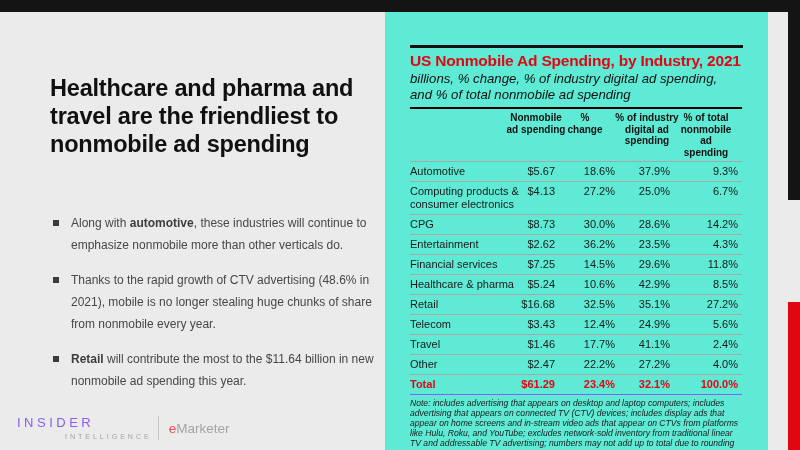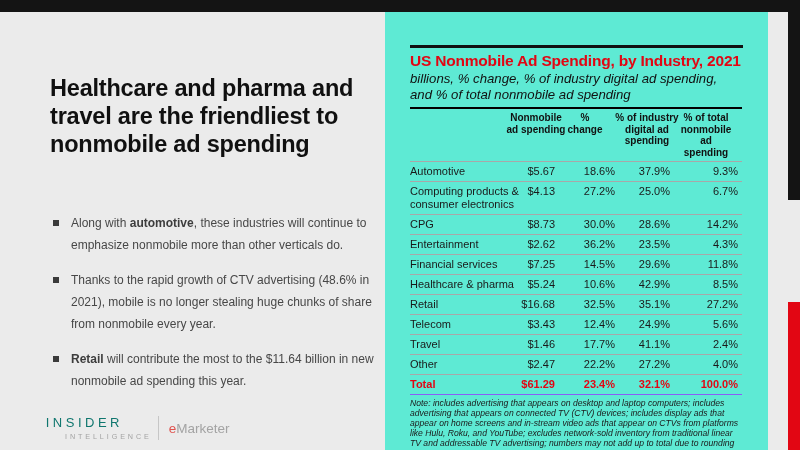--- a/index.html
+++ b/index.html
@@ -25,21 +25,21 @@
   .bullets { position:absolute; left:50px; top:212px; width:340px; list-style:none; }
   .bullets li { display:flex; margin-bottom:13px; }
   .bullet-marker {
     width:6px; height:6px; background:#3a3a3a; margin:8px 12px 0 3px; flex:0 0 6px;
   }
   .bullet-text { font-size:12px; line-height:22px; color:#474747; width:322px; }
   .bullet-text .b { font-weight:bold; color:#3d3d3d; }
 
   .logo { position:absolute; left:17px; top:415px; display:flex; align-items:center; }
   .logo-stack { text-align:left; }
-  .logo-line1 { font-size:13px; letter-spacing:3.5px; color:#0f766e; font-weight:500;text-align:center; }
+  .logo-line1 { font-size:13px; letter-spacing:3.5px; color:#8b5cf6; font-weight:500; }
   .logo-line2 { font-size:7.2px; letter-spacing:2.9px; color:#a3a3a3; margin-top:2px;margin-left:48px; }
   .logo-divider { width:1px; height:24px; background:#c6c6c6; margin:0 10px 0 6px; }
   .logo-emarketer { font-size:13.5px; font-weight:500; color:#a3a3a3; }
   .logo-emarketer .e-red { color:#e0524e; }
 
   
   .card {
     position:absolute; left:385px; top:12px; width:383px; height:438px;
     background:#5eead4; padding:33px 25px 0 25px;
   }

